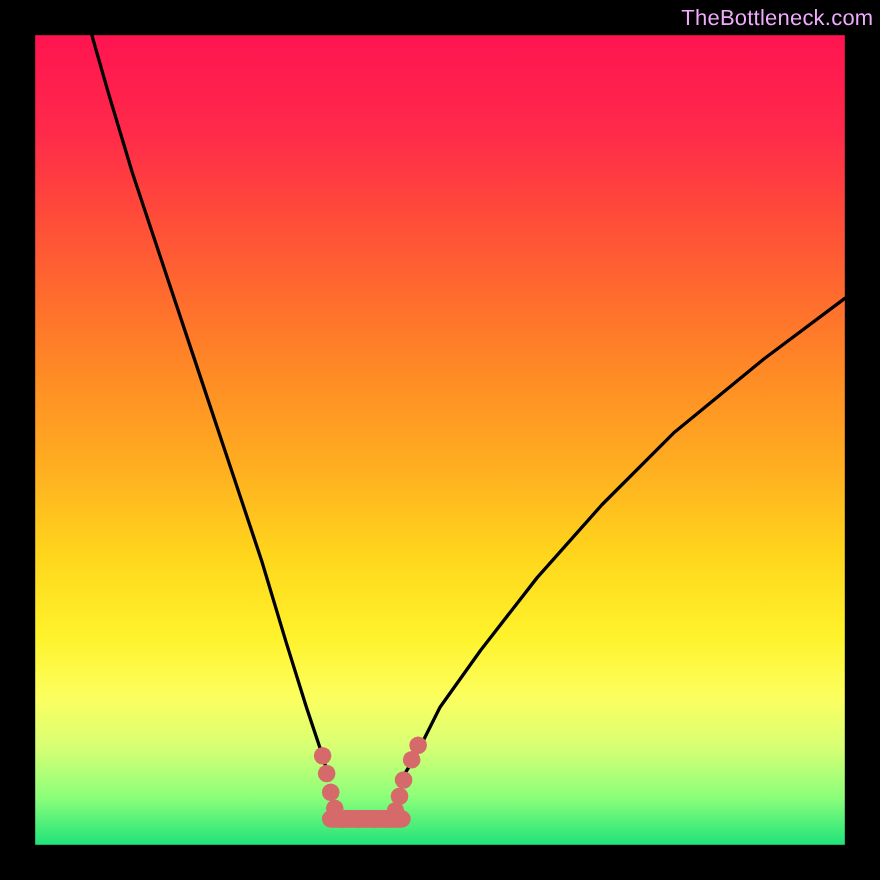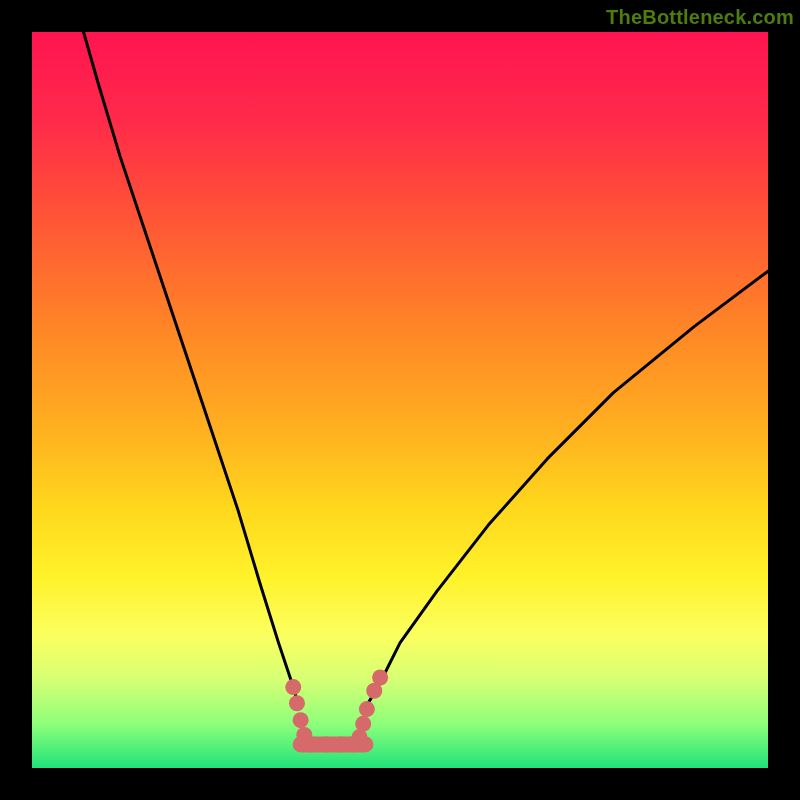--- a/index.html
+++ b/index.html
@@ -1,21 +1,21 @@
 <!DOCTYPE html>
 <html><head>
 <meta charset="utf-8">
 <style>
   html,body{margin:0;padding:0;width:800px;height:800px;background:#000;overflow:hidden;font-family:Arial,Helvetica,sans-serif}
   .stage{position:relative;width:800px;height:800px}
   .plot-area{position:absolute;left:32px;top:32px;width:736px;height:736px;background:linear-gradient(to bottom,
     #ff1450 0%, #ff2a4a 12%, #ff4a3a 22%, #ff6b2e 32%, #ff8b25 42%,
     #ffb020 54%, #ffd51c 64%, #fff22a 74%, #fbff60 82%, #d6ff74 88%,
     #8eff7a 94%, #20e37a 100%)}
-  .watermark{position:absolute;right:6px;top:6px;color:#4d7c0f;font-weight:700;font-size:20px;letter-spacing:.2px}
+  .watermark{position:absolute;right:6px;top:6px;color:#f0abfc;font-weight:400;font-size:20px;letter-spacing:.2px}
   svg{position:absolute;left:0;top:0}
 </style>
 </head>
 <body>
 
 <div class="stage">
   <div class="plot-area"></div>
   <div class="watermark">TheBottleneck.com</div>
   <svg id="overlay" width="800" height="800">
       <path d="M 300.64 744.448 L 365.40799999999996 744.448" stroke="#d66a6a" stroke-width="16" stroke-linecap="round" fill="none"></path>

